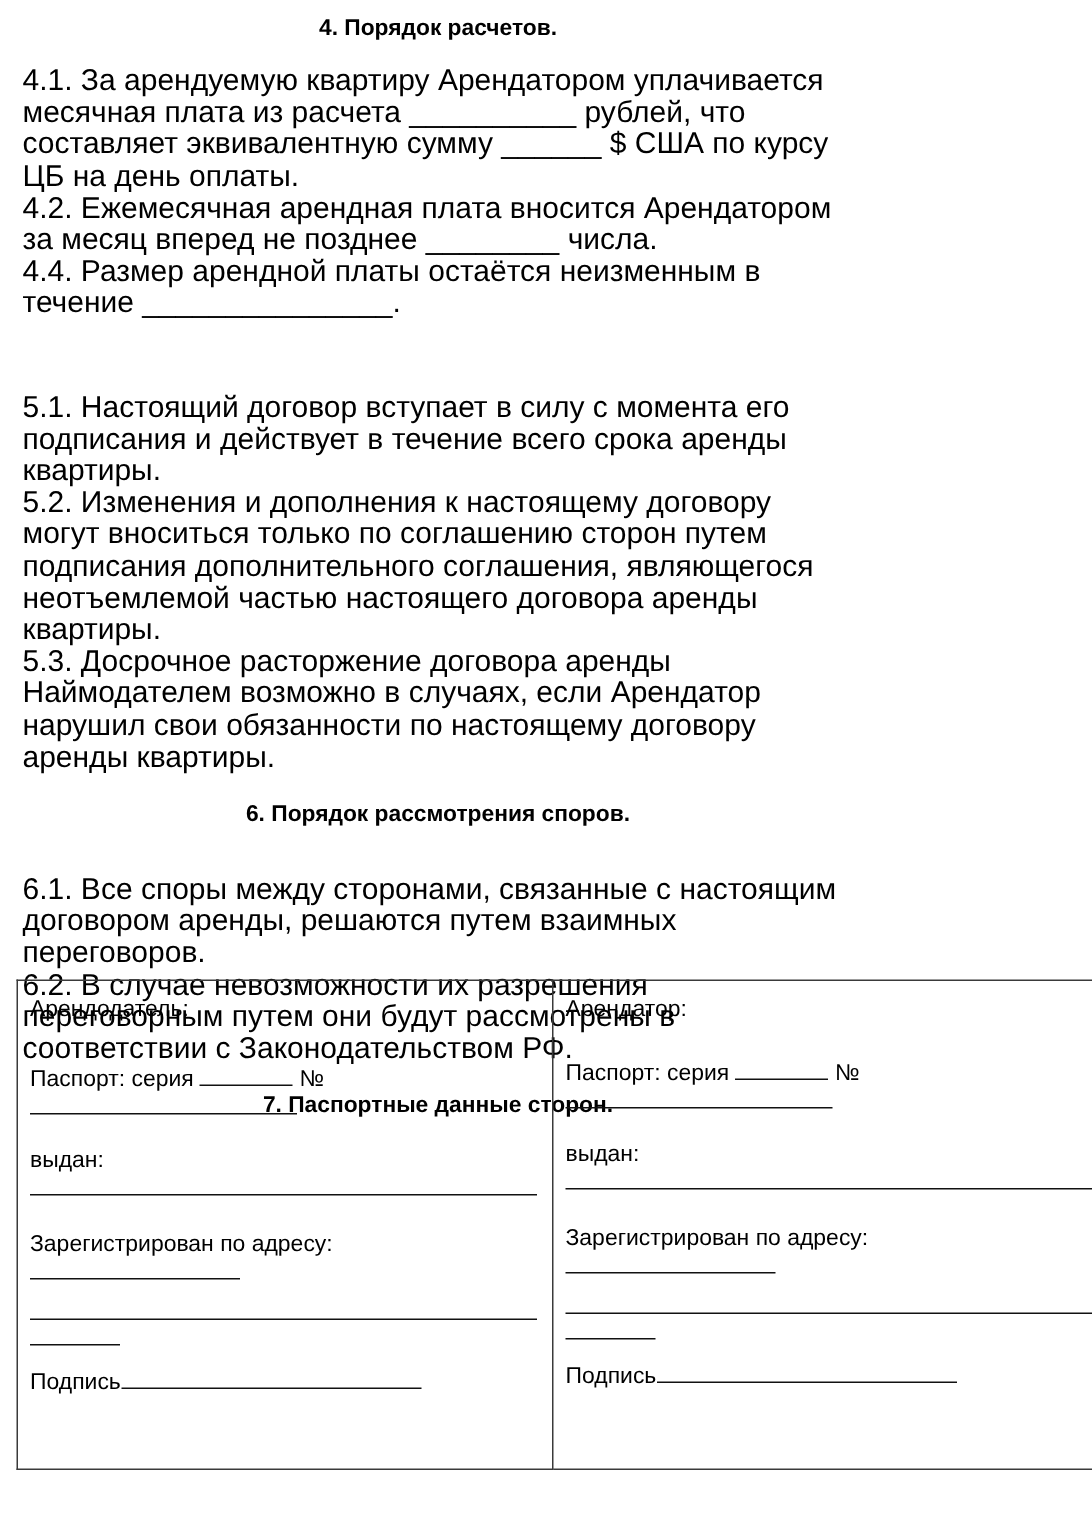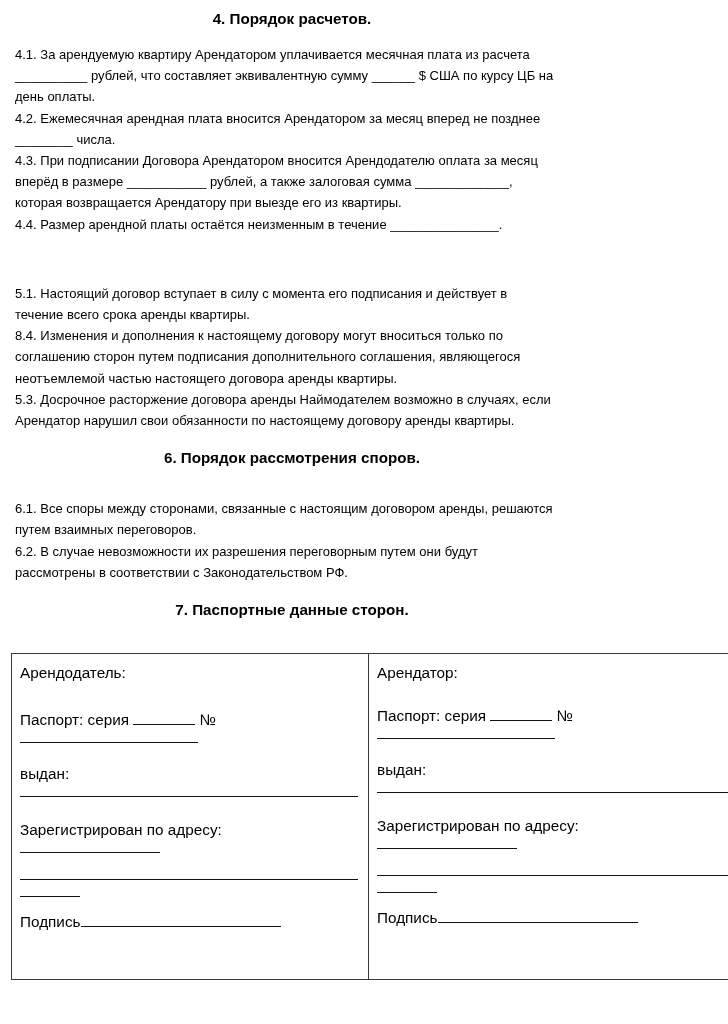--- a/index.html
+++ b/index.html
@@ -36,21 +36,21 @@
   .heading.h-sec5 { padding-top: 14px; }
   .heading.h-sec6 { padding-top: 17px; }
   .heading.h-sec7 { padding-top: 17px; }
 
   
   .para-block {
     margin: 0;
     padding: 0 26px 0 15px;
   }
   .para {
-    font-size: 13px;
+    font-size: 20px;
     line-height: 21.2px;
     margin: 0;
     text-align: left;
     white-space: normal;
   }
   .gap-before-body { margin-top: 15px; }
   .gap-sec5-body { margin-top: 14px; }
   .gap-sec6-body { margin-top: 30px; }
 
   
@@ -110,31 +110,30 @@
 </head>
 <body>
 
 <div class="page">
 
   <h2 class="heading h-sec4">4. Порядок расчетов.</h2>
 
   <div class="para-block gap-before-body">
     <p class="para">4.1. За арендуемую квартиру Арендатором уплачивается месячная плата из расчета __________ рублей, что составляет эквивалентную сумму ______ $ США по курсу ЦБ на день оплаты.</p>
     <p class="para">4.2. Ежемесячная арендная плата вносится Арендатором за месяц вперед не позднее ________ числа.</p>
-    <p class="para">4.3. При подписании Договора Арендатором вносится Арендодателю оплата за месяц вперёд в размере ___________ рублей, а также залоговая сумма _____________, которая возвращается Арендатору при выезде его из квартиры.</p>
     <p class="para">4.4. Размер арендной платы остаётся неизменным в течение _______________.</p>
   </div>
 
   <h2 class="heading h-sec5">
     <br>
   </h2>
 
   <div class="para-block gap-sec5-body">
     <p class="para">5.1. Настоящий договор вступает в силу с момента его подписания и действует в течение всего срока аренды квартиры.</p>
-    <p class="para">8.4. Изменения и дополнения к настоящему договору могут вноситься только по соглашению сторон путем подписания дополнительного соглашения, являющегося неотъемлемой частью настоящего договора аренды квартиры.</p>
+    <p class="para">5.2. Изменения и дополнения к настоящему договору могут вноситься только по соглашению сторон путем подписания дополнительного соглашения, являющегося неотъемлемой частью настоящего договора аренды квартиры.</p>
     <p class="para">5.3. Досрочное расторжение договора аренды Наймодателем возможно в случаях, если Арендатор нарушил свои обязанности по настоящему договору аренды квартиры.</p>
   </div>
 
   <h2 class="heading h-sec6">6. Порядок рассмотрения споров.</h2>
 
   <div class="para-block gap-sec6-body">
     <p class="para">6.1. Все споры между сторонами, связанные с настоящим договором аренды, решаются путем взаимных переговоров.</p>
     <p class="para">6.2. В случае невозможности их разрешения переговорным путем они будут рассмотрены в соответствии с Законодательством РФ.</p>
   </div>
 

